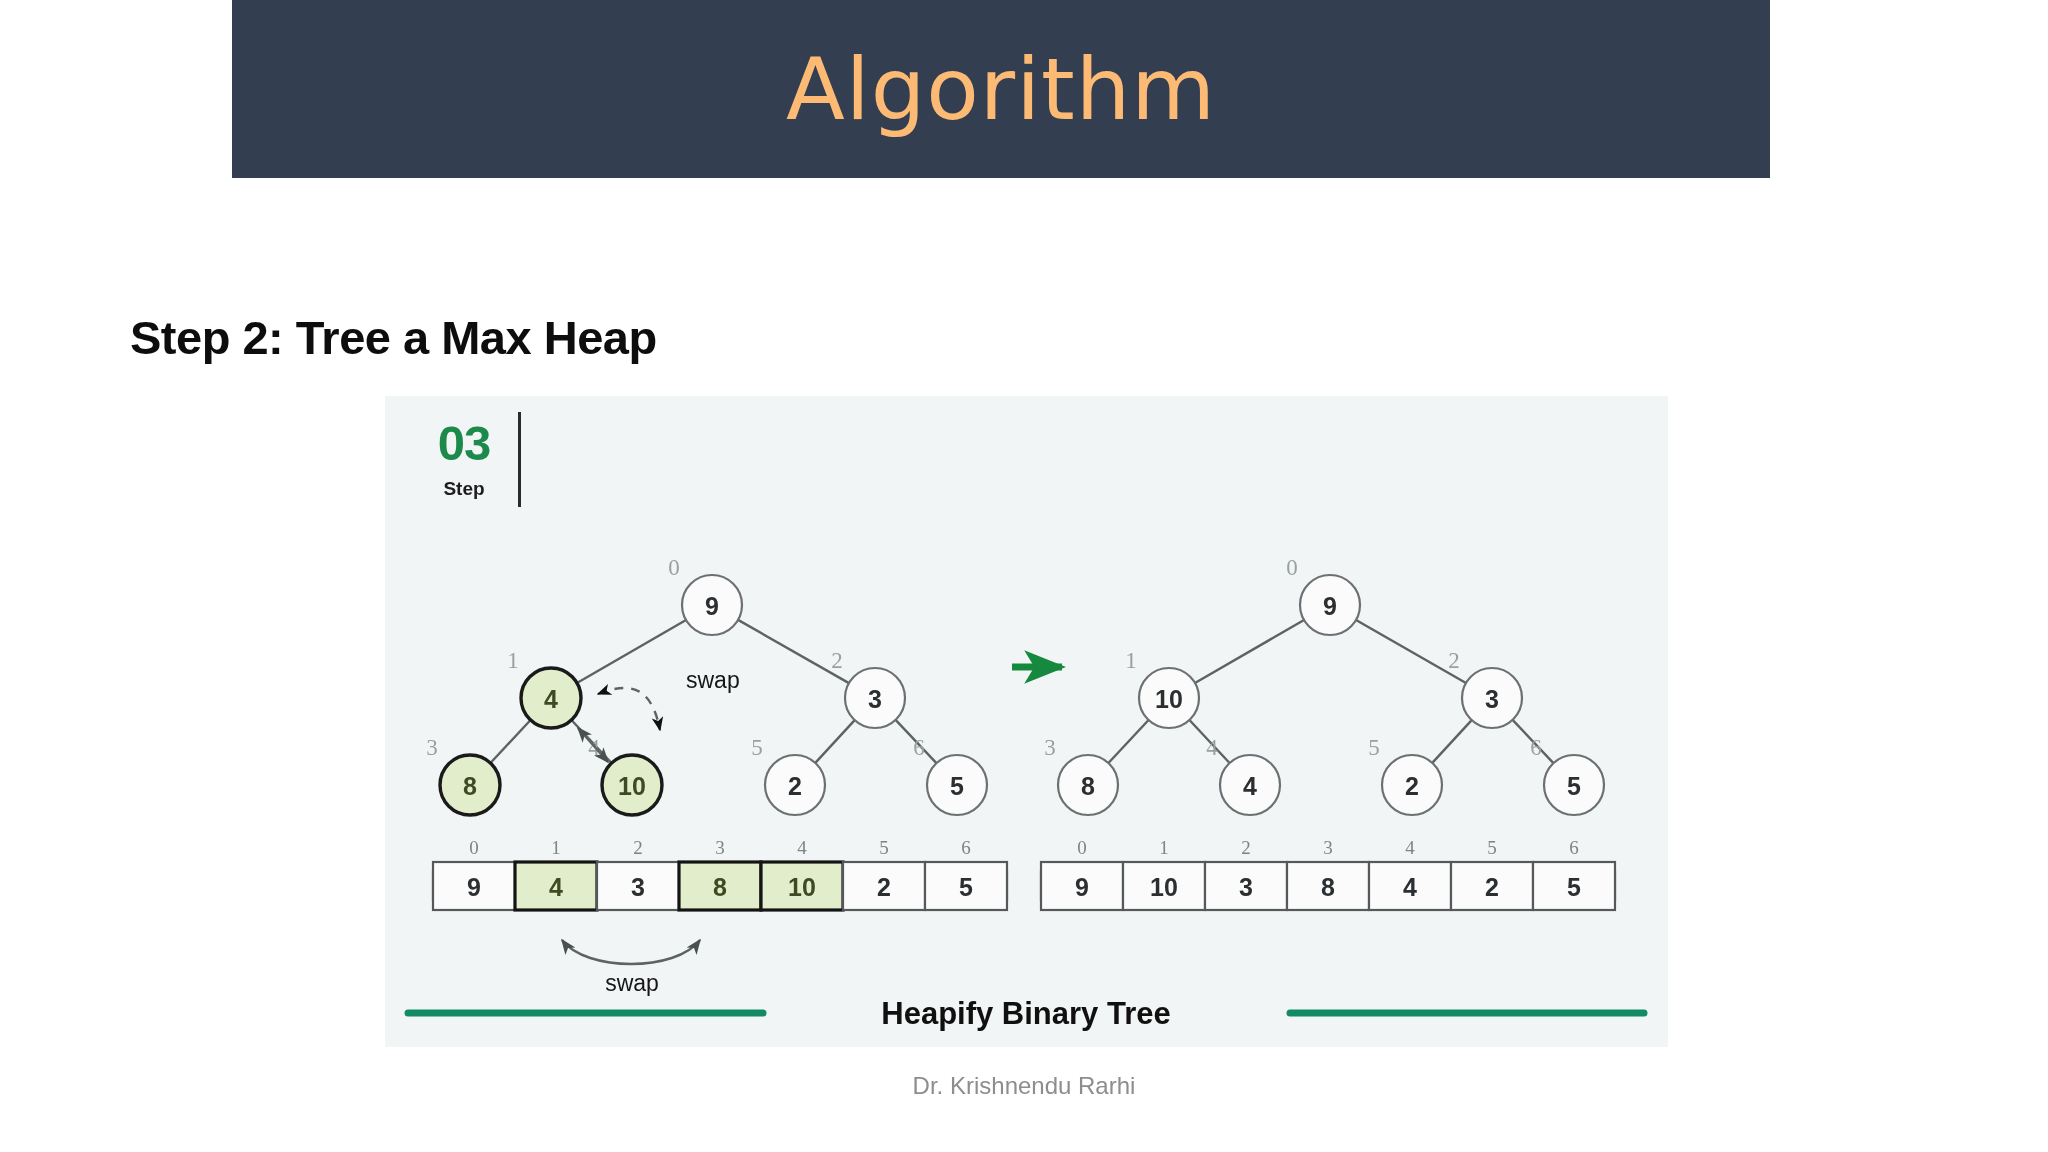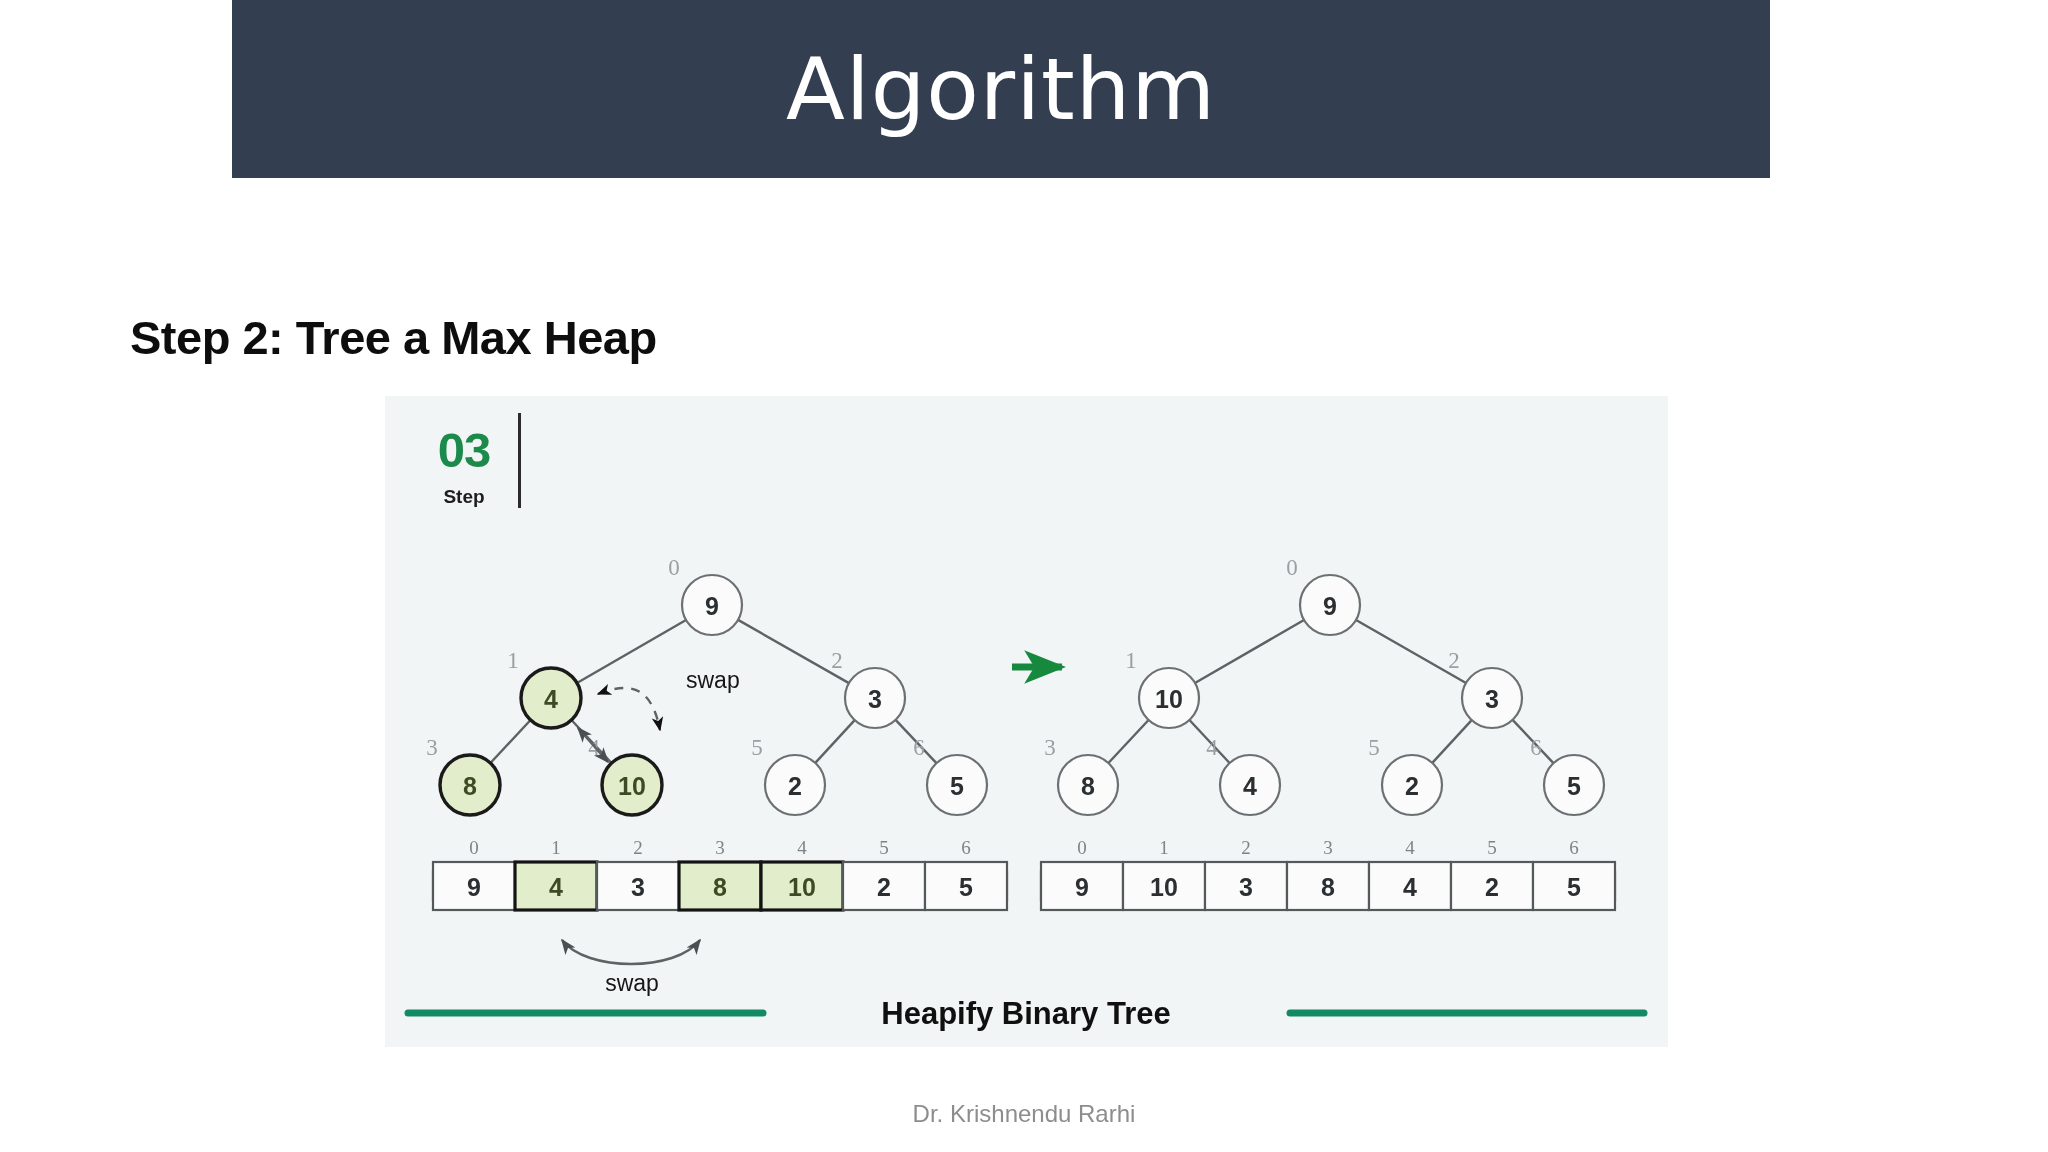--- a/index.html
+++ b/index.html
@@ -21,21 +21,21 @@
     left: 232px;
     top: 0px;
     width: 1538px;
     height: 178px;
     background: #333F50;
     display: flex;
     align-items: center;
     justify-content: center;
   }
   #title-text {
-    color: #ffffff;
+    color: #fdba74;
     font-size: 86px;
     font-weight: 400;
     letter-spacing: 1px;
     line-height: 1;
     font-family: "DejaVu Sans", sans-serif;
   }
 
   
   #section-heading {
     position: absolute;
@@ -60,21 +60,21 @@
   }
 
   
   #card-header {
     position: absolute;
     left: 25px;
     top: 14px;
     width: 1240px;
     height: 98px;
     display: flex;
-    align-items: flex-end;
+    align-items: center;
   }
   #step-badge {
     width: 108px;
     flex: 0 0 108px;
     text-align: center;
     padding-top: 2px;
   }
   #step-number {
     font-size: 49px;
     font-weight: bold;
@@ -188,21 +188,21 @@
   .caption-rule {
     stroke: #128A63;
     stroke-width: 7;
     stroke-linecap: round;
   }
 
   
   #footer-credit {
     position: absolute;
     left: 0;
-    top: 1100px;
+    top: 1072px;
     width: 2048px;
     text-align: center;
     font-size: 24px;
     color: #8d8d8d;
     font-family: "Liberation Sans", sans-serif;
   }
 </style>
 </head>
 <body>
 

